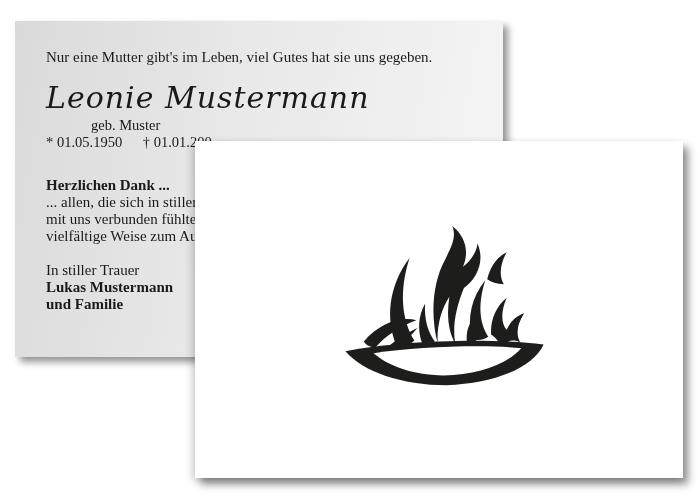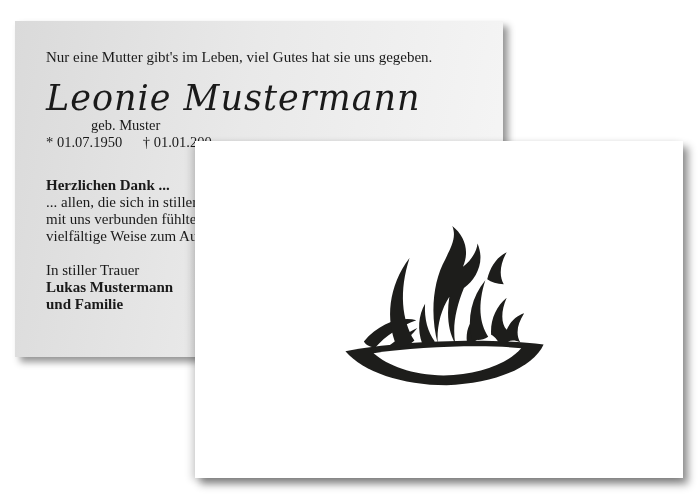--- a/index.html
+++ b/index.html
@@ -31,21 +31,21 @@
     padding: 27px 28px 0 31px;
     color: #1a1a1a;
   }
   .poem {
     font-size: 15px;
     line-height: 19px;
     white-space: nowrap;
   }
   .deceased-name {
     margin-top: 14px;
-    font-size: 35px;
+    font-size: 30px;
     line-height: 34px;
     font-style: italic;
     font-family: "DejaVu Serif", serif;
     letter-spacing: 1px;
     white-space: nowrap;
   }
   .maiden-name {
     margin-top: 2px;
     margin-left: 45px;
     font-size: 14.5px;
@@ -112,21 +112,21 @@
       <div>Nur eine Mutter gibt's im Leben, viel Gutes hat sie uns gegeben.</div>
     </div>
 
     <div class="deceased-name">Leonie Mustermann</div>
 
     <div class="maiden-name">geb. Muster</div>
 
     <div class="dates-row">
       <span class="birth">
         <span>*</span>
-        <span>01.07.1950</span>
+        <span>01.05.1950</span>
       </span>
       <span class="death">
         <span>†</span>
         <span>01.01.200</span>
       </span>
     </div>
 
     <div class="thanks-title">Herzlichen Dank ...</div>
     <div class="thanks-line">... allen, die sich in stiller T</div>
     <div class="thanks-line">mit uns verbunden fühlten</div>

